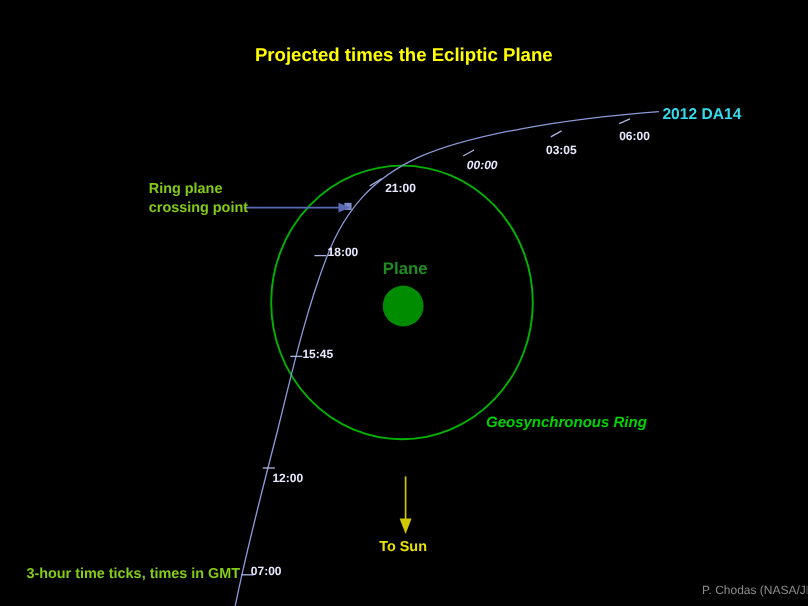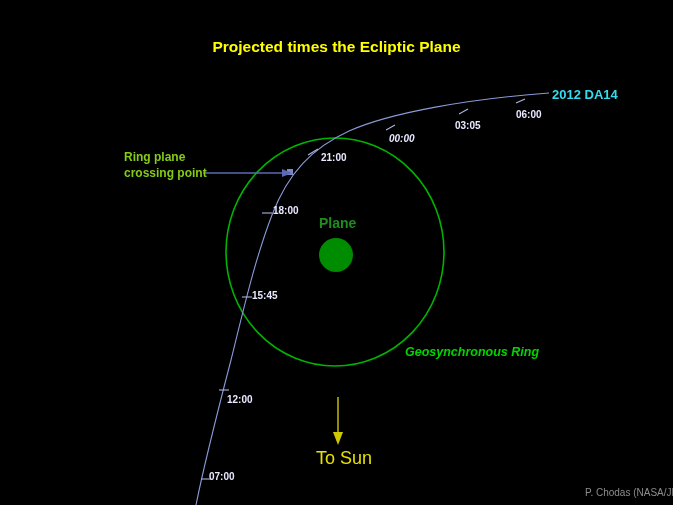--- a/index.html
+++ b/index.html
@@ -57,22 +57,22 @@
     font-weight: bold;
   }
   .ring-label {
     color: #00d400;
     font-size: 12.5px;
     font-weight: bold;
     font-style: italic;
   }
   .sun-label {
     color: #e8e000;
-    font-size: 18px;
-    font-weight: normal;
+    font-size: 12px;
+    font-weight: bold;
     text-align: center;
   }
   .credit {
     color: #8d8d8d;
     font-size: 10px;
   }
 </style>
 </head>
 <body>
 
@@ -130,16 +130,17 @@
 
   <div class="txt annot-blue" style="left:124px; top:150px;">Ring plane</div>
   <div class="txt annot-blue" style="left:124px; top:166px;">crossing point</div>
 
   <div class="txt earth-label" style="left:319px; top:215px;">Plane</div>
 
   <div class="txt ring-label" style="left:405px; top:345px;">Geosynchronous Ring</div>
 
   <div class="txt sun-label" style="left:316px; top:448px;">To Sun</div>
 
+  <div class="txt annot-blue" style="left:22px; top:471px;">3-hour time ticks, times in GMT</div>
 
   <div class="txt credit" style="left:585px; top:487px;">P. Chodas (NASA/JPL)</div>
 
 </div>
 
 </body></html>

